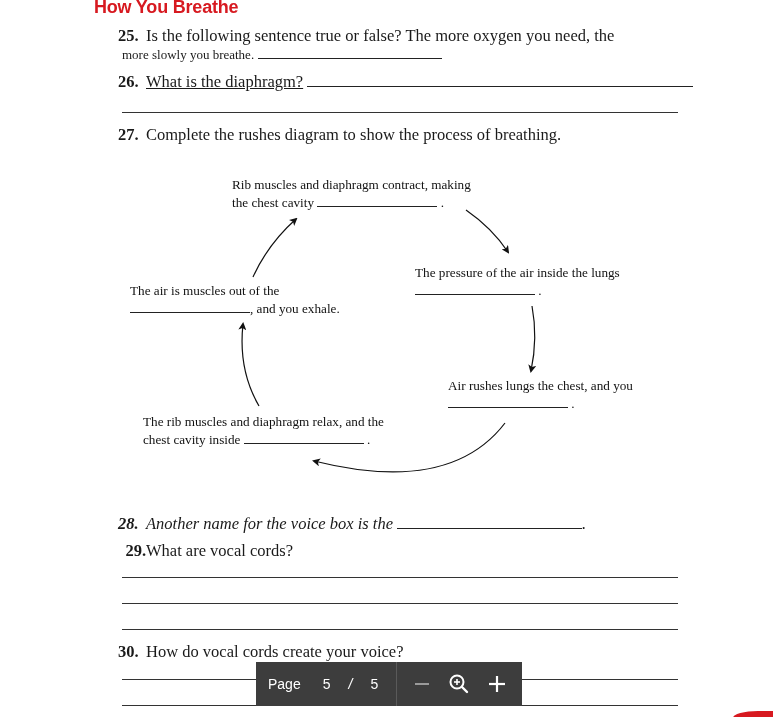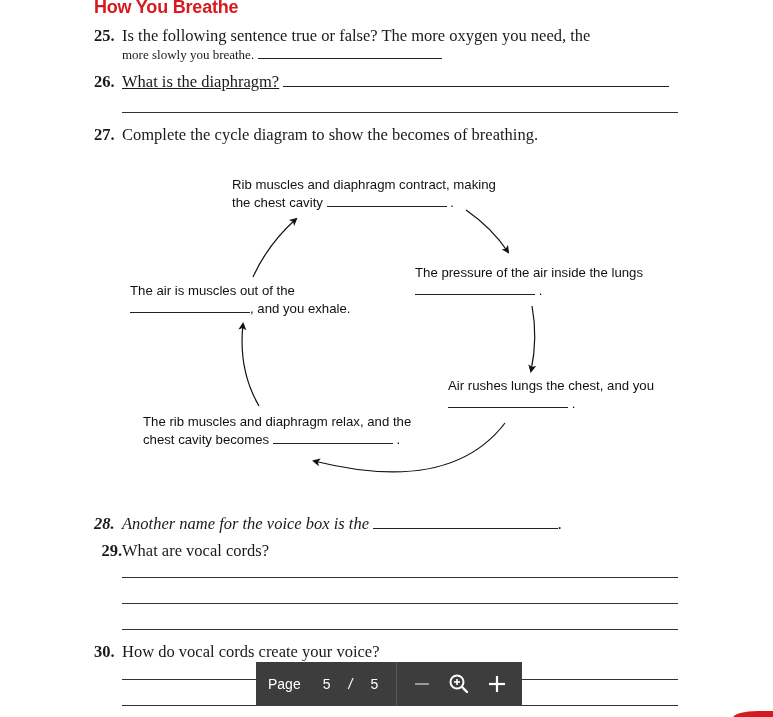--- a/index.html
+++ b/index.html
@@ -5,25 +5,25 @@
   html, body { margin:0; padding:0; }
   body {
     width:773px; height:717px; background:#ffffff; position:relative; overflow:hidden;
     font-family:"Liberation Serif","DejaVu Serif",serif; color:#1a1a1a;
   }
   .heading {
     position:absolute; left:94px; top:-3px; font-family:"Liberation Sans","DejaVu Sans",sans-serif;
     font-weight:bold; font-size:18px; color:#d71920; letter-spacing:-0.2px;
   }
   .q { position:absolute; left:94px; font-size:16.5px; line-height:19px; white-space:nowrap; }
-  .q .num { font-weight:bold; display:inline-block; width:28px; }
+  .q .num { font-weight:bold; display:inline-block; width:28px;margin-left:24px; }
   .cont { position:absolute; left:122px; font-size:13px; line-height:19px; white-space:nowrap; }
   .blank { display:inline-block; border-bottom:1px solid #222; vertical-align:baseline; height:1px; margin-left:4px; }
   .rule { position:absolute; left:122px; width:556px; border-top:1px solid #333; height:0; }
-  .diag { position:absolute; font-family:Liberation Sans, sans-serif; font-size:13.2px; line-height:18px; white-space:nowrap; color:#111; }
+  .diag { position:absolute; font-family:Liberation Serif, serif; font-size:13.2px; line-height:18px; white-space:nowrap; color:#111; }
   .dblank { display:inline-block; border-bottom:1px solid #222; width:120px; height:1px; vertical-align:baseline; }
   svg.arrows { position:absolute; left:0; top:0; }
   .toolbar {
     position:absolute; left:256px; top:662px; width:266px; height:44px; background:#3d3d3d;
     border-radius:0; display:flex; align-items:center; color:#ffffff;
     font-family:"Liberation Sans","DejaVu Sans",sans-serif; font-size:14px;
   }
   .tb-left { display:flex; align-items:center; width:141px; height:100%; border-right:1px solid #5a5a5a; box-sizing:border-box; padding-left:12px; }
   .tb-left span { margin-right:0; }
   .tb-right { display:flex; align-items:center; justify-content:space-around; flex:1; height:100%; padding:0 6px; }
@@ -41,41 +41,41 @@
 <div class="cont" style="top:45px;">
   <span>more slowly you breathe.</span><span class="blank" style="width:184px;"></span>
 </div>
 
 <div class="q" style="top:72px;text-decoration:underline;">
   <span class="num">26.</span><span>What is the diaphragm?</span><span class="blank" style="width:386px;"></span>
 </div>
 <div class="rule" style="top:112px;"></div>
 
 <div class="q" style="top:125px;">
-  <span class="num">27.</span><span>Complete the cycle diagram to show the becomes of breathing.</span>
+  <span class="num">27.</span><span>Complete the rushes diagram to show the process of breathing.</span>
 </div>
 
 <div class="diag" style="left:232px; top:176px;">
   <div>Rib muscles and diaphragm contract, making</div>
   <div><span>the chest cavity</span> <span class="dblank"></span> <span>.</span></div>
 </div>
 
 <div class="diag" style="left:415px; top:264px;">
   <div>The pressure of the air inside the lungs</div>
   <div><span class="dblank"></span> <span>.</span></div>
 </div>
 
 <div class="diag" style="left:448px; top:377px;">
   <div>Air rushes lungs the chest, and you</div>
   <div><span class="dblank"></span> <span>.</span></div>
 </div>
 
 <div class="diag" style="left:143px; top:413px;">
   <div>The rib muscles and diaphragm relax, and the</div>
-  <div><span>chest cavity becomes</span> <span class="dblank"></span> <span>.</span></div>
+  <div><span>chest cavity inside</span> <span class="dblank"></span> <span>.</span></div>
 </div>
 
 <div class="diag" style="left:130px; top:282px;">
   <div>The air is muscles out of the</div>
   <div><span class="dblank"></span><span>, and you exhale.</span></div>
 </div>
 
 <svg class="arrows" width="773" height="717">
   <defs>
     <marker id="ah" markerWidth="8" markerHeight="8" refX="6" refY="4" orient="auto" markerUnits="userSpaceOnUse">

